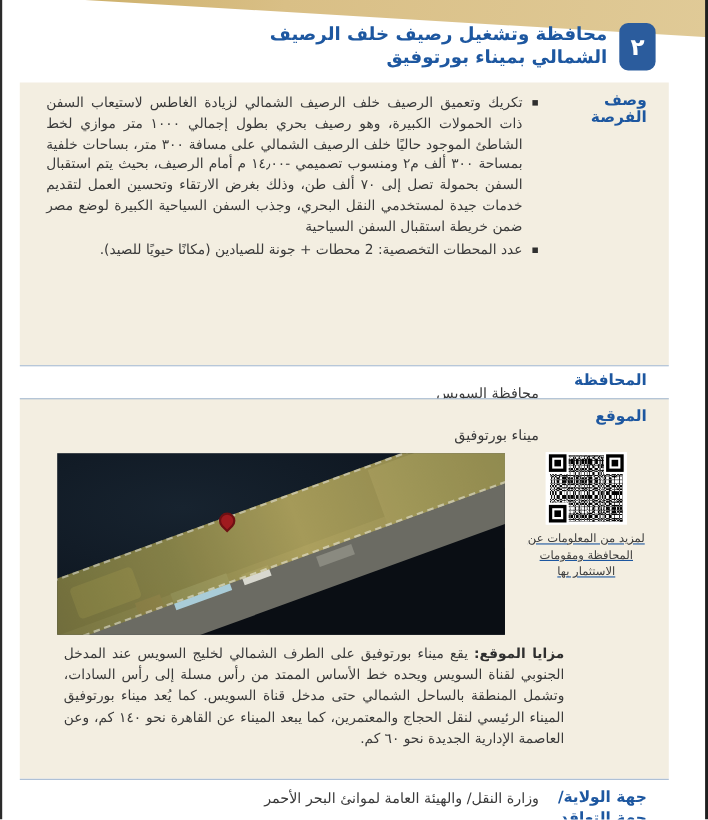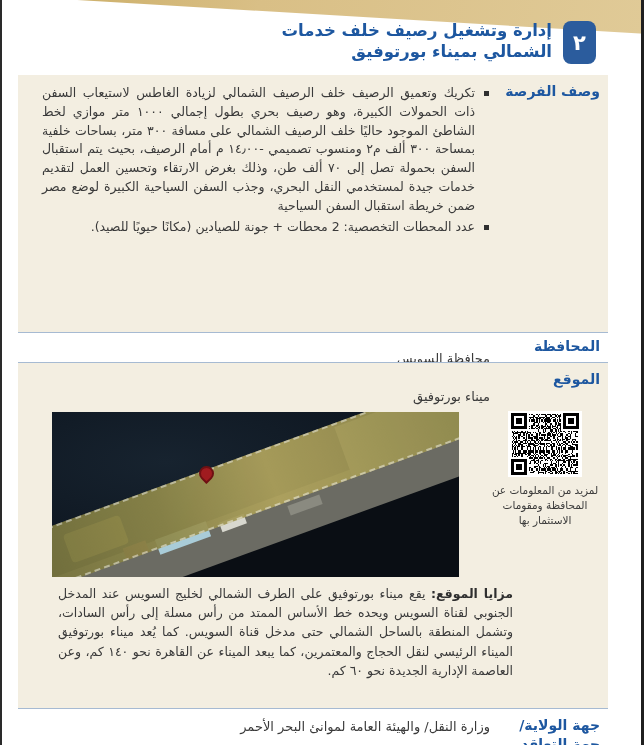--- a/index.html
+++ b/index.html
@@ -29,37 +29,37 @@
     color:#fff; font-size:21px; font-weight:bold; display:flex; align-items:center; justify-content:center; flex-shrink:0;
   }
   .title { color:#1d57a0; font-weight:bold; font-size:16.5px; line-height:1.3; text-align:right; }
 
   
   .table { margin:0 36px 0 18px; width:590px; }
   .row { display:block; }
   .row + .row { border-top:1px solid #a6bad2; }
   .beige { background:#f3eee1; }
   .flexrow { display:flex; }
-  .label-cell { width:118px; flex-shrink:0; padding:8px 8px 0 4px; color:#1d57a0; font-weight:bold; font-size:14px; text-align:right; }
+  .label-cell { width:118px; flex-shrink:0; padding:8px 20px 0 4px; color:#1d57a0; font-weight:bold; font-size:14px; text-align:right; }
   .value-cell { flex:1; padding:9px 0 0 24px; font-size:12.5px; line-height:1.5; }
 
   .row-opportunity { height:257px; overflow:hidden; }
   .bullets { list-style:none; text-align:justify; }
   .bullets li { position:relative; padding-right:15px; margin-bottom:3px; }
   .bullets li::before { content:""; position:absolute; right:1px; top:7px; width:5px; height:5px; background:#2f2f2f; }
 
   .row-governorate { height:30px; overflow:hidden; }
   .row-governorate .label-cell { padding-top:5px; }
   .row-governorate .value-cell { padding-top:16px; font-size:13px; }
 
   .row-location { height:346px; overflow:hidden; }
   .row-location .value-cell { padding-top:24px; font-size:13px; }
 
   
-  .qr-block { width:110px; margin:24px 0 10px 0; text-align:center; }
+  .qr-block { width:110px; margin:24px 0 10px 0; text-align:center;text-decoration:underline; }
   .qr { width:74px; height:66px; background:#fff; position:relative; margin:0 auto; direction:ltr; }
   .qr-noise {
     position:absolute; inset:3px 4px;
     background:
       repeating-conic-gradient(#000 0 25%, #fff 0 50%) 0 0/9px 9px,
       repeating-conic-gradient(#000 0 25%, #fff 0 50%) 2px 3px/13px 11px,
       repeating-conic-gradient(#000 0 25%, #fff 0 50%) 1px 1px/5px 7px;
     background-blend-mode: difference;
   }
   .qr-finder { position:absolute; width:16px; height:16px; border:3px solid #000; background:#fff; box-shadow:0 0 0 2px #fff; }
@@ -104,21 +104,21 @@
 
 <div class="page-border left"></div>
 <div class="page-border right"></div>
 <div class="tan-band"></div>
 
 <div class="header">
   <div class="badge">
     <span>٢</span>
   </div>
   <div class="title">
-    <div>إدارة وتشغيل رصيف خلف خدمات</div>
+    <div>محافظة وتشغيل رصيف خلف الرصيف</div>
     <div>الشمالي بميناء بورتوفيق</div>
   </div>
 </div>
 
 <div class="table">
 
   <div class="row beige row-opportunity flexrow">
     <div class="label-cell">وصف الفرصة</div>
     <div class="value-cell">
       <ul class="bullets">

